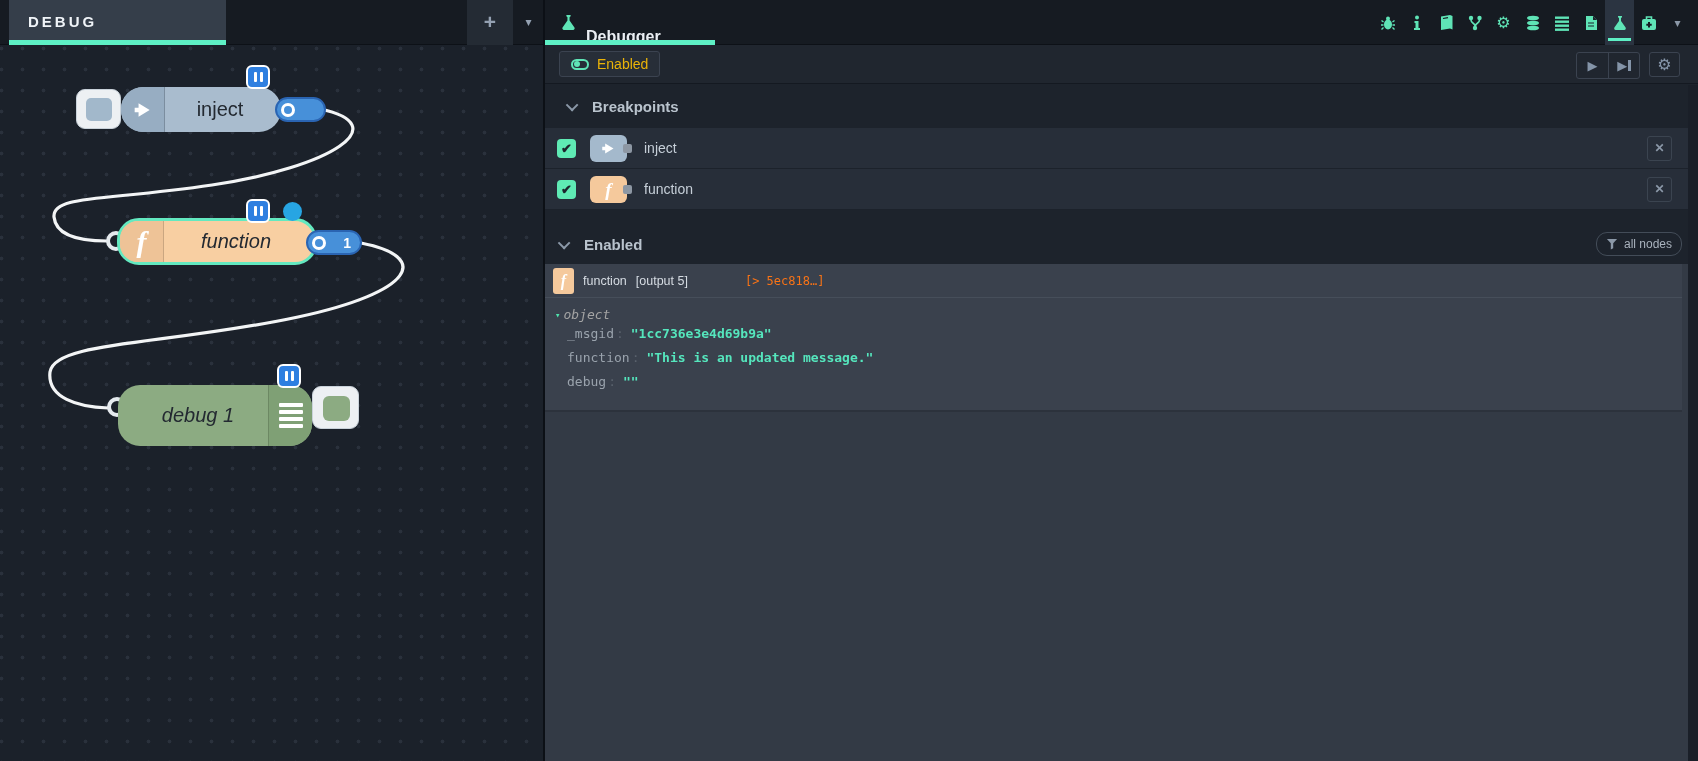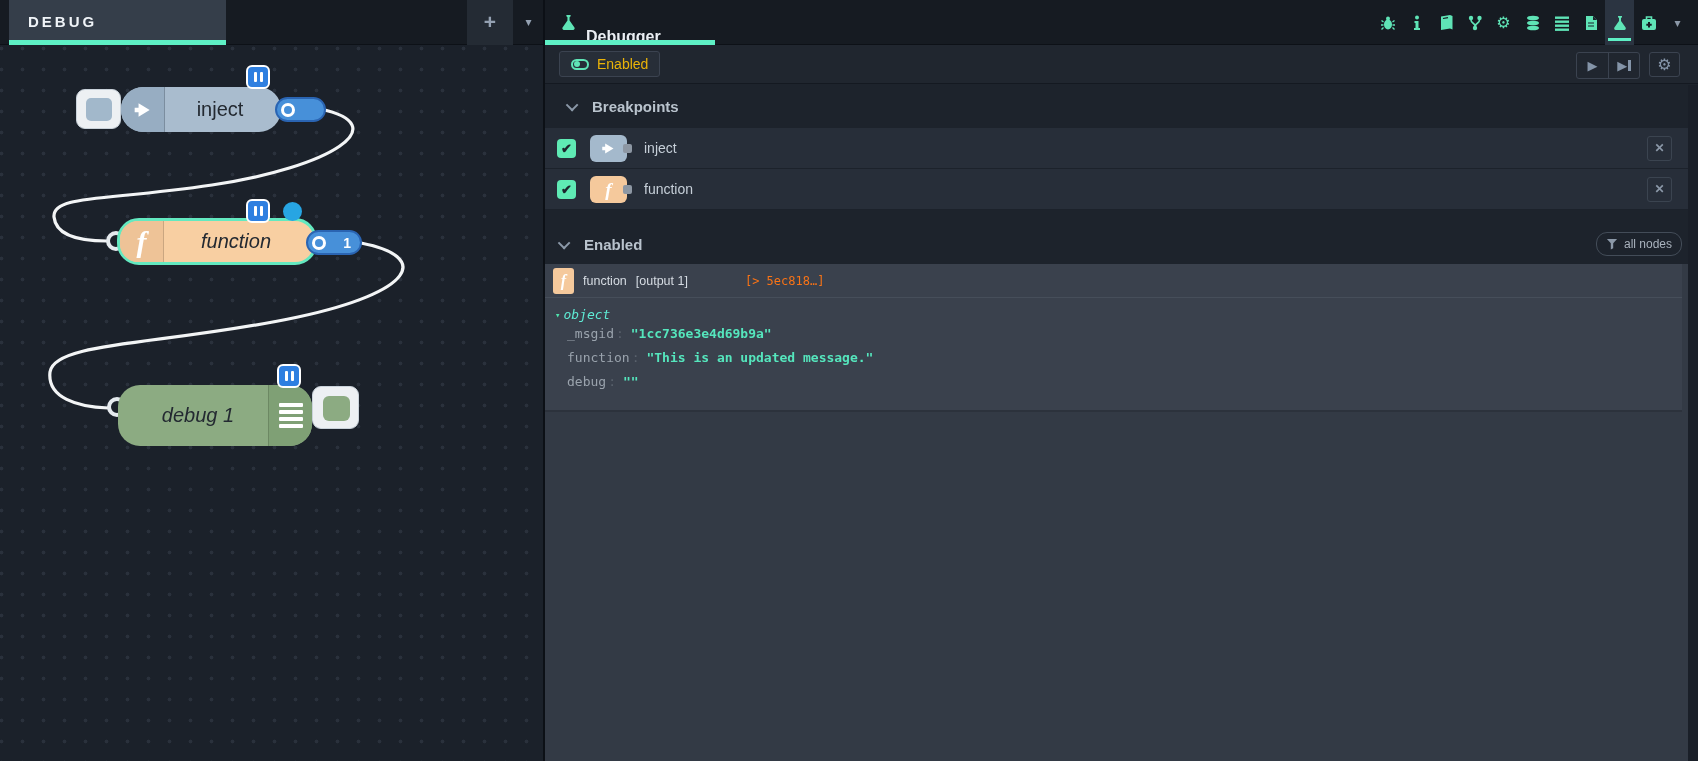--- a/index.html
+++ b/index.html
@@ -100,21 +100,21 @@
 
   .messages-list { flex:1; background:#333a45; padding-right:16px; overflow:hidden; }
   .msg-item { background:#3a414d; border-bottom:2px solid #2c323c; }
   .msg-meta { height:34px; display:flex; align-items:center; gap:9px; padding-left:8px; border-bottom:1px solid #464e5a; }
   .msg-node-icon { width:21px; height:26px; background:#f5c99c; border-radius:3px; display:flex; align-items:center; justify-content:center; }
   .msg-meta-text { color:#d6dce3; font-size:12.5px; }
   .msg-ref { margin-left:48px; color:#f97316; font-size:12px; font-family:"DejaVu Sans Mono", monospace; cursor:pointer; }
   .msg-body { padding:9px 0 16px 10px; font-family:"DejaVu Sans Mono", monospace; font-size:13px; }
   .tree-root { display:flex; align-items:center; cursor:pointer; }
   .tree-tri { color:#4fe3ad; font-size:9px; margin-right:3px; }
-  .tree-root-label { color:#5eead4; font-style:italic; }
+  .tree-root-label { color:#a3a3a3; font-style:italic; }
   .kv-row { padding-left:12px; line-height:24px; }
   .kv-key { color:#9aa3ad; }
   .kv-key::after { content:":"; color:#59616c; margin:0 7px 0 2px; }
   .kv-val { color:#55e6bd; font-weight:600; }
 </style>
 </head>
 <body>
 
 <div class="app">
 
@@ -341,21 +341,21 @@
         </button>
       </div>
 
       <div class="messages-list">
         <div class="msg-item">
           <div class="msg-meta">
             <span class="msg-node-icon">
               <span class="mini-fn-glyph" style="font-size:16px;">f</span>
             </span>
             <span class="msg-meta-text">function</span>
-            <span class="msg-meta-text">[output 1]</span>
+            <span class="msg-meta-text">[output 5]</span>
             <span class="msg-ref">[&gt; 5ec818…]</span>
           </div>
           <div class="msg-body">
             <div class="tree-root">
               <span class="tree-tri">▾</span>
               <span class="tree-root-label">object</span>
             </div>
             <div class="kv-row">
               <span class="kv-key">_msgid</span><span class="kv-val">"1cc736e3e4d69b9a"</span>
             </div>

